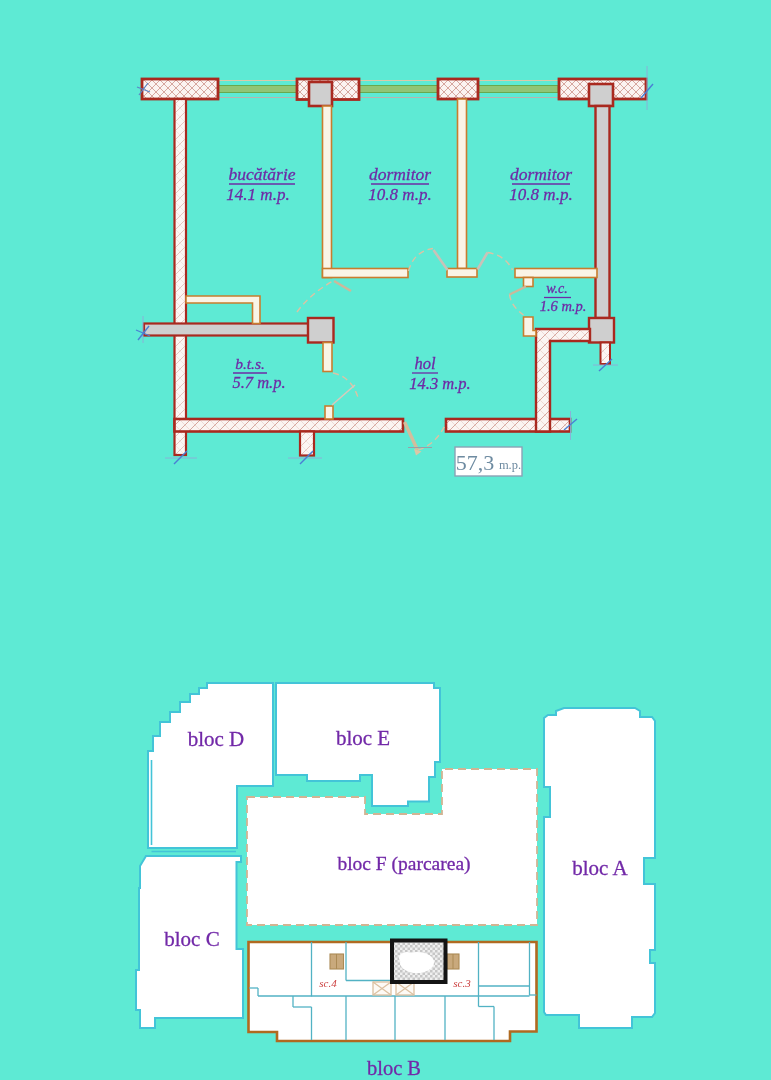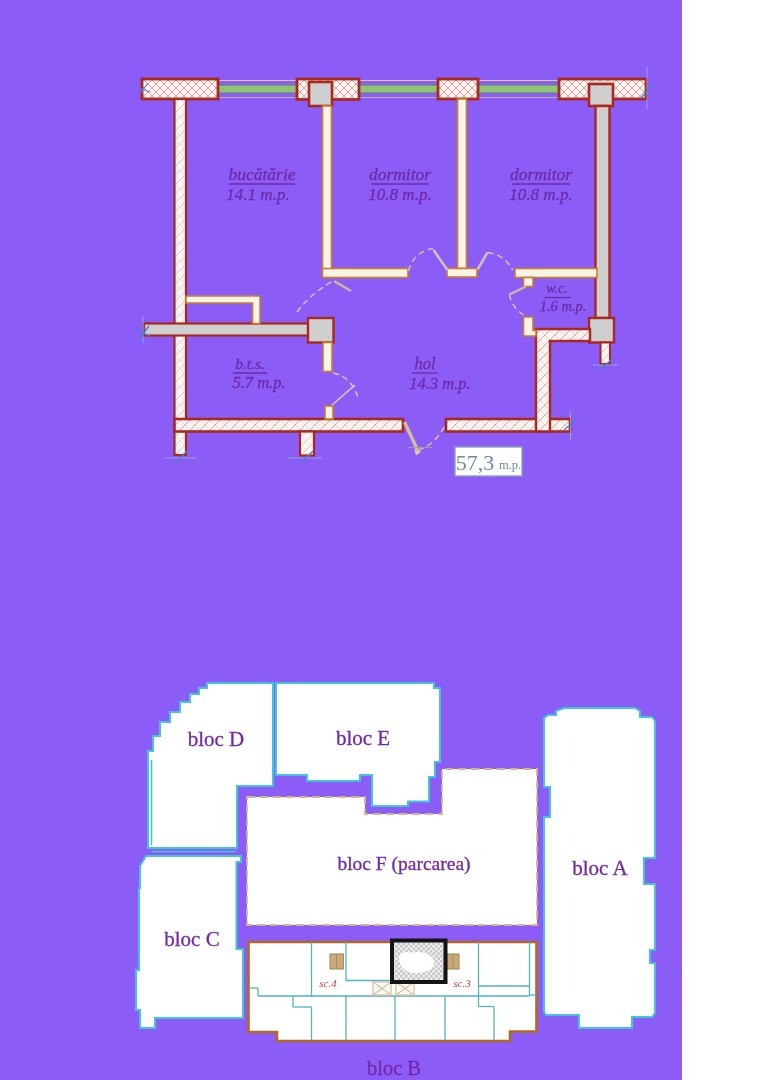--- a/index.html
+++ b/index.html
@@ -1,16 +1,16 @@
 <!DOCTYPE html>
 <html><head>
 <meta charset="utf-8">
 <style>
   html,body{margin:0;padding:0;background:#ffffff;}
-  .page{position:relative;width:682px;height:1080px;background:#8b5cf6;overflow:hidden;
+  .page{position:relative;width:771px;height:1080px;background:#5eead4;overflow:hidden;
         font-family:"Liberation Serif", serif;text-decoration:underline;}
   svg text{font-family:"Liberation Serif", serif;}
 </style>
 </head>
 <body>
 <div class="page">
 <svg width="771" height="1080" viewBox="0 0 771 1080">
 <defs>
   <pattern id="xh" width="8" height="8" patternUnits="userSpaceOnUse">
     <rect width="8" height="8" fill="#fbf3f1"></rect>

